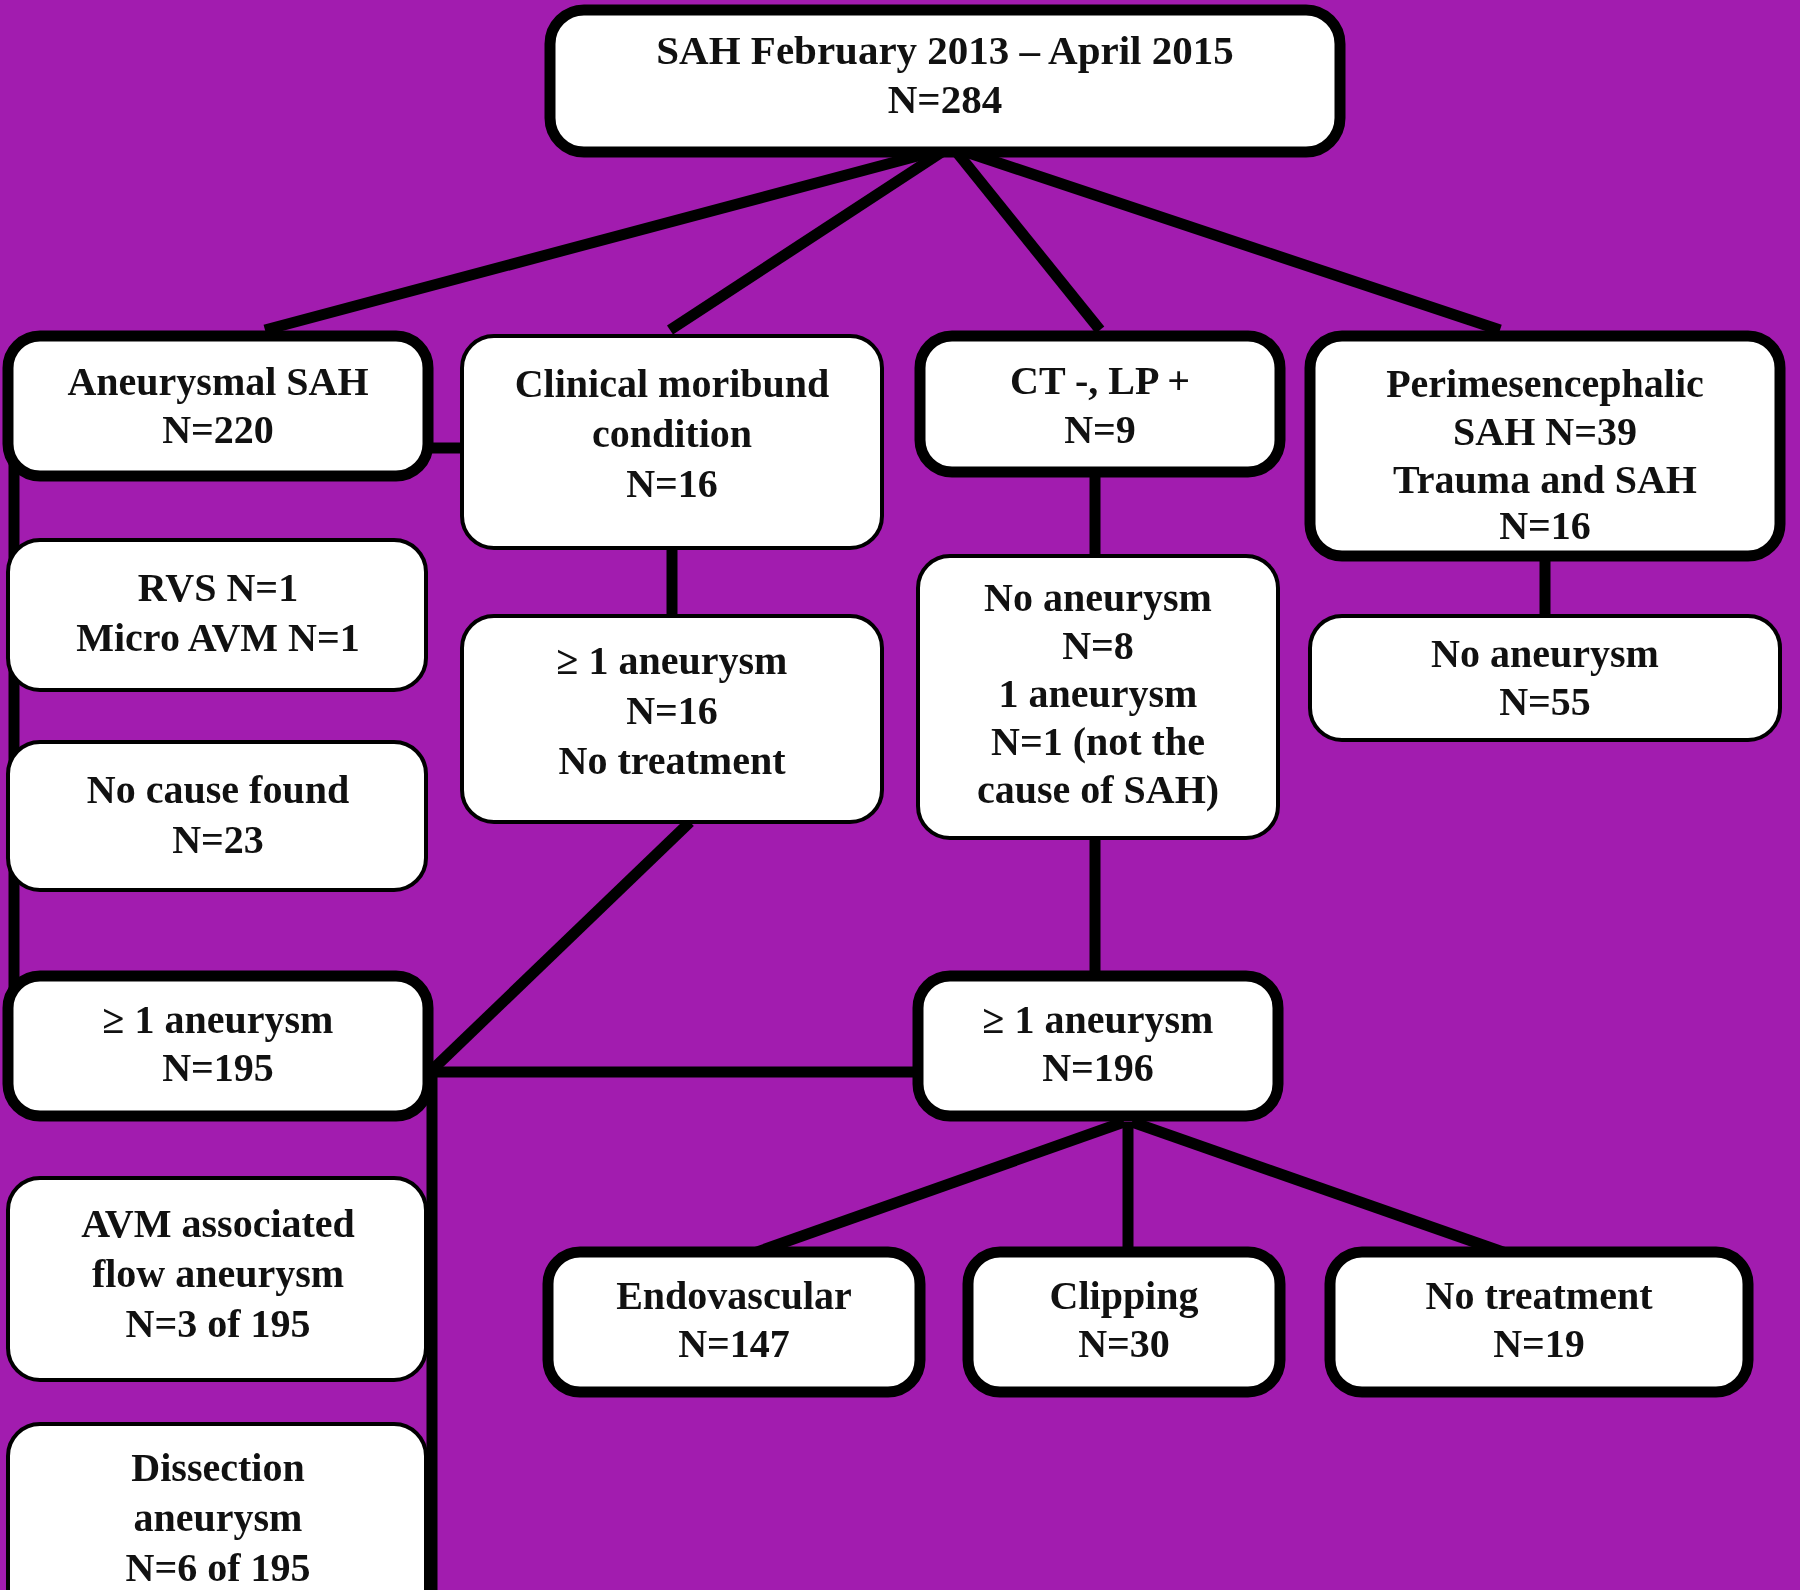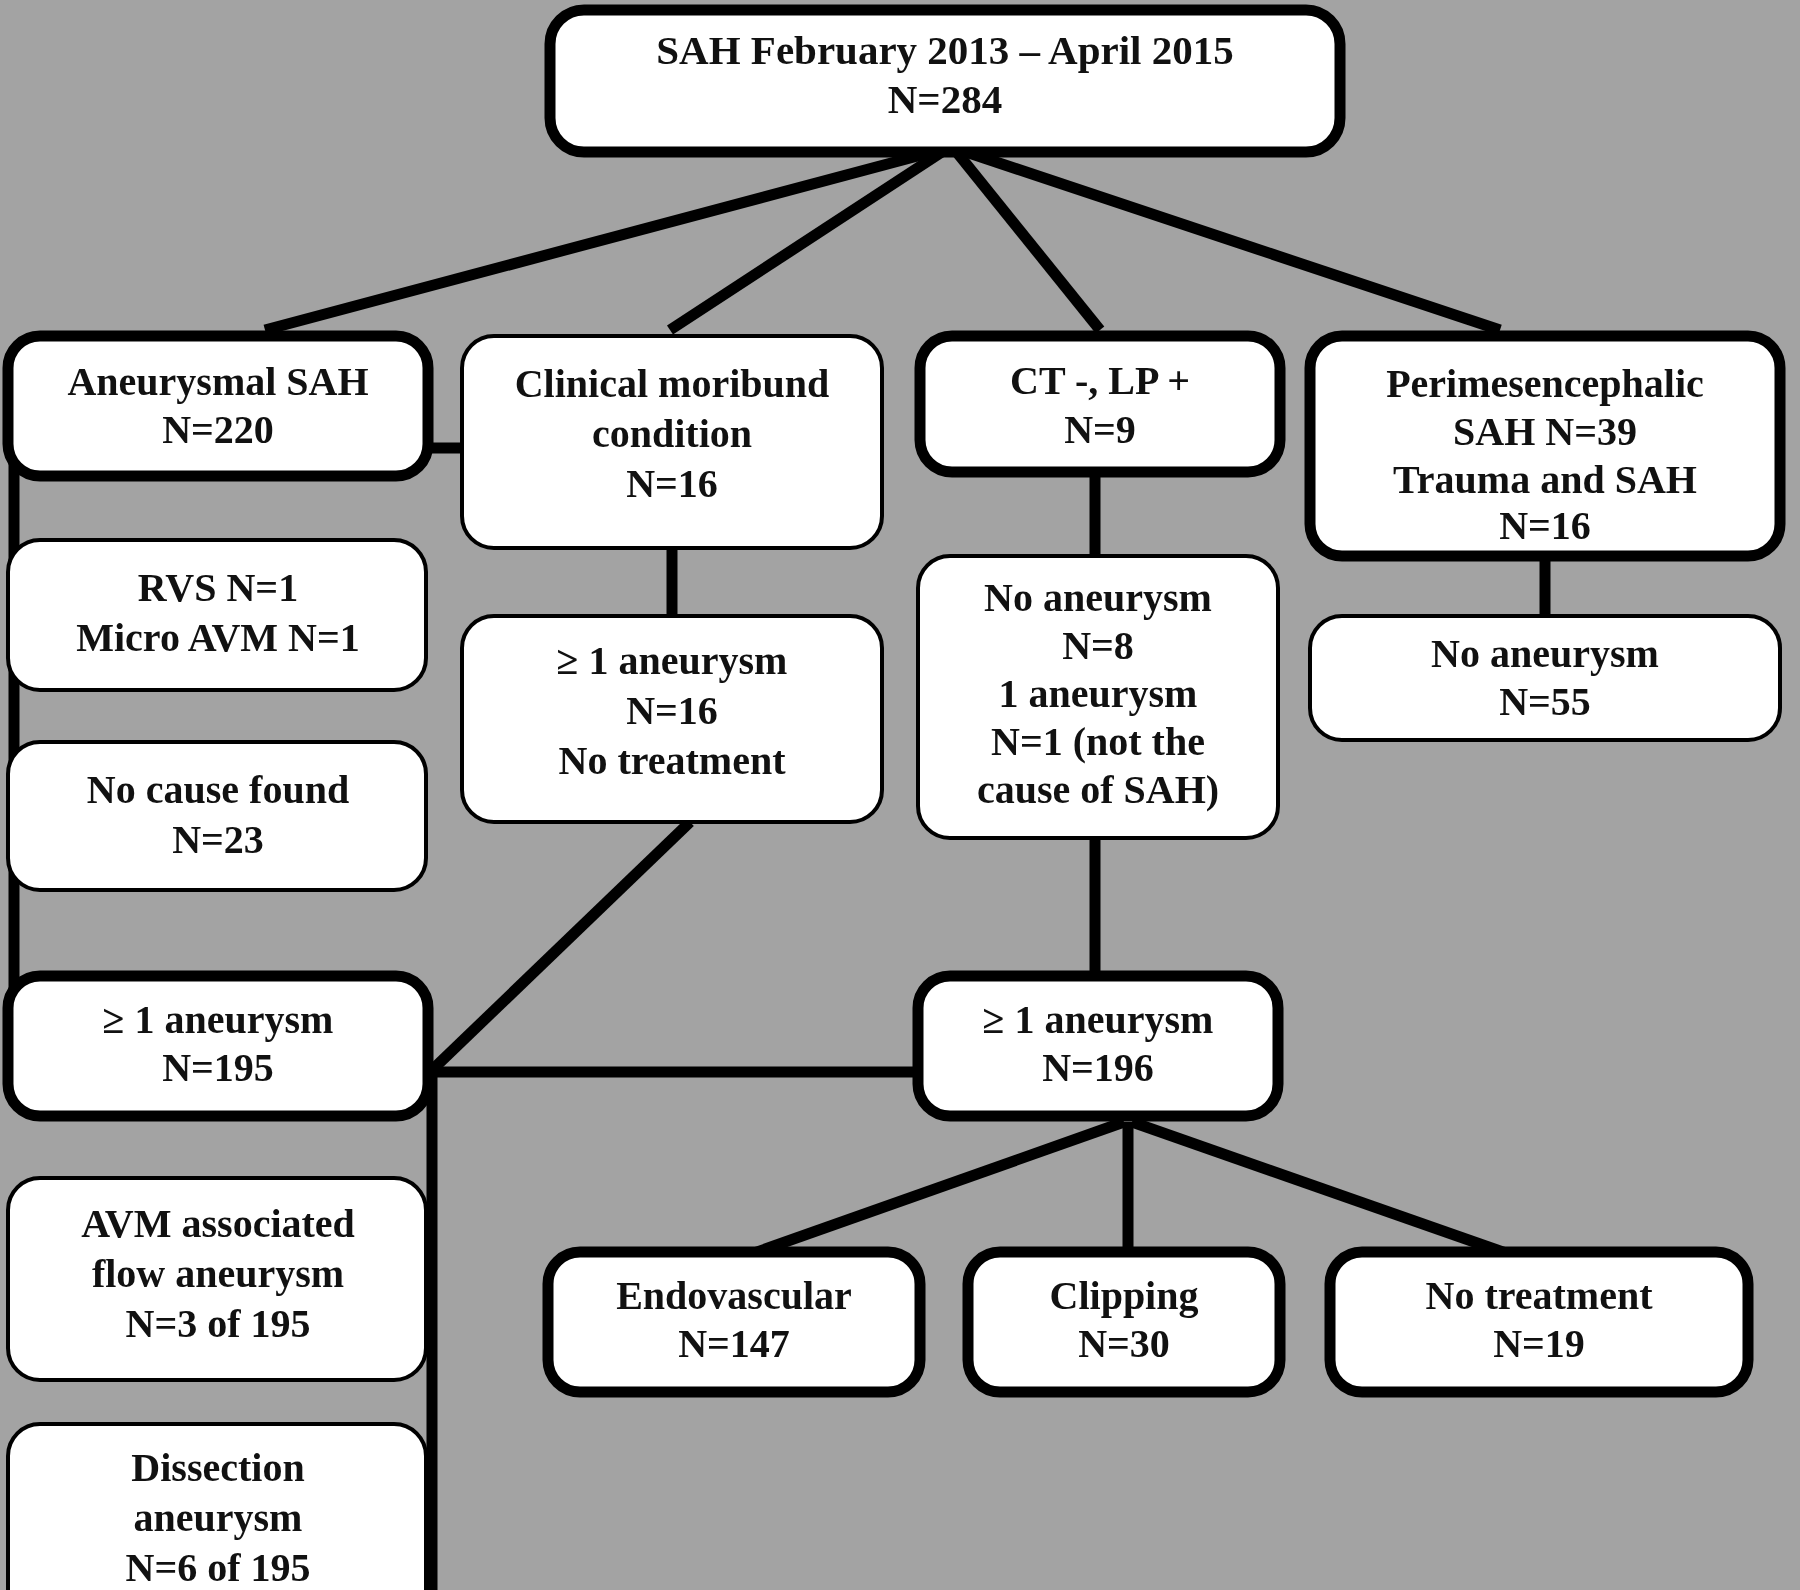--- a/index.html
+++ b/index.html
@@ -7,21 +7,21 @@
     padding: 0;
     background: #ffffff;
   }
   body {
     font-family: "Liberation Serif", "DejaVu Serif", serif;
   }
   #flowchart-root {
     position: relative;
     width: 1800px;
     height: 1590px;
-    background: #a3a3a3;
+    background: #a21caf;
     overflow: hidden;
   }
   svg.diagram {
     position: absolute;
     top: 0;
     left: 0;
     width: 1800px;
     height: 1590px;
   }
   .node-rect {

